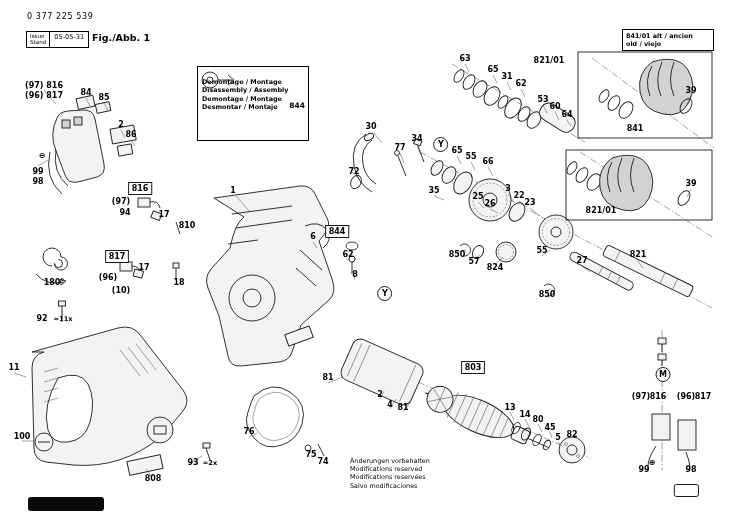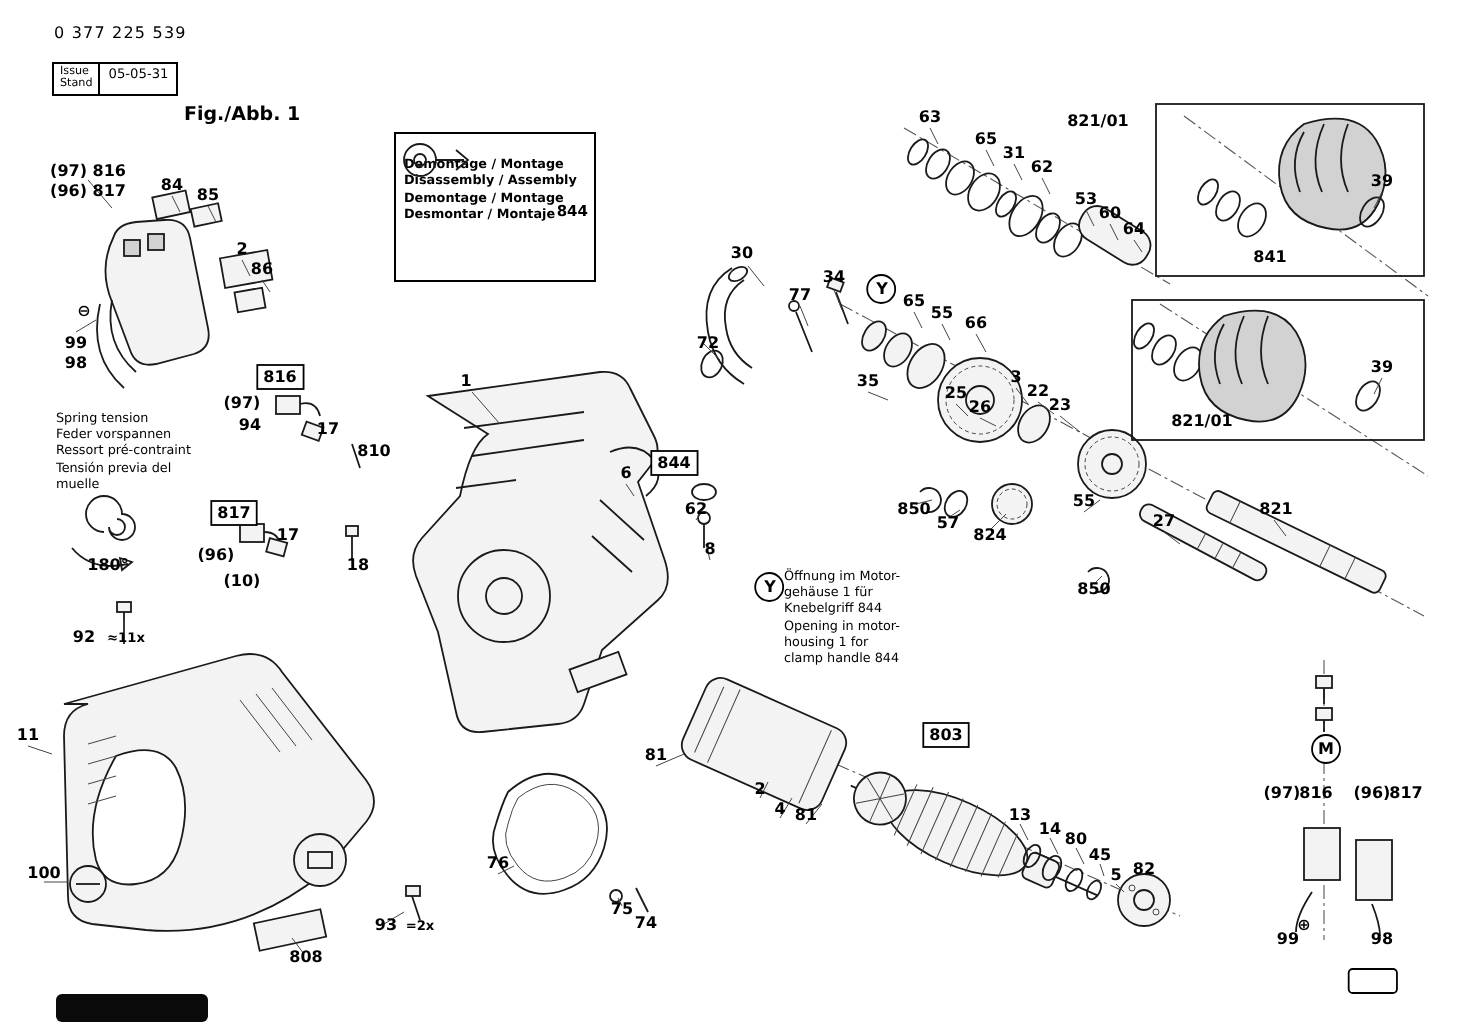--- a/index.html
+++ b/index.html
@@ -3,23 +3,23 @@
 <meta charset="utf-8">
 <style>
   html,body{margin:0;padding:0;background:#888}
   .page{position:relative;width:730px;height:516px;background:#fff;font-family:"DejaVu Sans",sans-serif;overflow:hidden;margin:0 auto}
   .page svg{position:absolute;left:0;top:0}
   .ov{position:absolute;color:#000}
   .partnum{left:27px;top:12px;font-size:8px;letter-spacing:.6px}
   .issuebox{left:26px;top:31px;border:1px solid #000;display:flex;align-items:flex-start;line-height:1.15}
   .issuebox .c1{padding:1px 3px;border-right:1px solid #000;font-size:5.6px}
   .issuebox .c2{padding:2px 4px;font-size:6.6px;display:flex;align-items:center}
-  .figlabel{left:92px;top:52px;font-size:9.5px;font-weight:bold}
+  .figlabel{left:92px;top:32px;font-size:9.5px;font-weight:bold}
   .note{font-size:6.4px;line-height:1.28;white-space:pre-line}
-  .disbox{left:197px;top:66px;width:101px;height:75px;border:1px solid #000;padding:3px 4px;box-sizing:border-box;font-weight:bold}
+  .disbox{left:197px;top:66px;width:112px;height:75px;border:1px solid #000;padding:3px 4px;box-sizing:border-box;font-weight:bold}
   .dis844{position:absolute;right:3px;top:34px;font-weight:bold;font-size:7.5px}
   .dispic{position:absolute;left:3px;bottom:2px}
   .springnote{left:28px;top:205px;width:78px}
   .opennote{left:392px;top:284px;width:72px}
   .modnote{left:350px;top:457px;width:118px}
   .oldnote{left:622px;top:29px;width:92px;border:1px solid #000;padding:2px 3px;box-sizing:border-box;font-weight:bold}
   
   .part{fill:#f3f3f3;stroke:#1a1a1a;stroke-width:.9}
   .hole{fill:#fff;stroke:#1a1a1a;stroke-width:.9}
   .dark{fill:#d2d2d2;stroke:#1a1a1a;stroke-width:.9}
@@ -336,25 +336,20 @@
 Disassembly / Assembly
 Demontage / Montage
 Desmontar / Montaje</span>
     <span class="dis844">844</span>
     <svg class="dispic" width="40" height="26">
       <circle cx="12" cy="13" r="8" class="line"></circle>
       <circle cx="12" cy="13" r="3" class="line"></circle>
       <path class="line" d="M20,13 h14 M30,8 l6,5 -6,5"></path>
     </svg>
   </div>
-  <div class="ov note springnote">Spring tension
-Feder vorspannen
-Ressort pré-contraint
-Tensión previa del
-muelle</div>
-  <div class="ov note opennote">Öffnung im Motor-
-gehäuse 1 für
-Knebelgriff 844
-Opening in motor-
-housing 1 for
-clamp handle 844</div>
+  <div class="ov note modnote">Änderungen vorbehalten
+Modifications reserved
+Modifications reservées
+Salvo modificaciones</div>
+  <div class="ov note oldnote">841/01 alt / ancien
+old / viejo</div>
 
 </div>
 
 </body></html>

